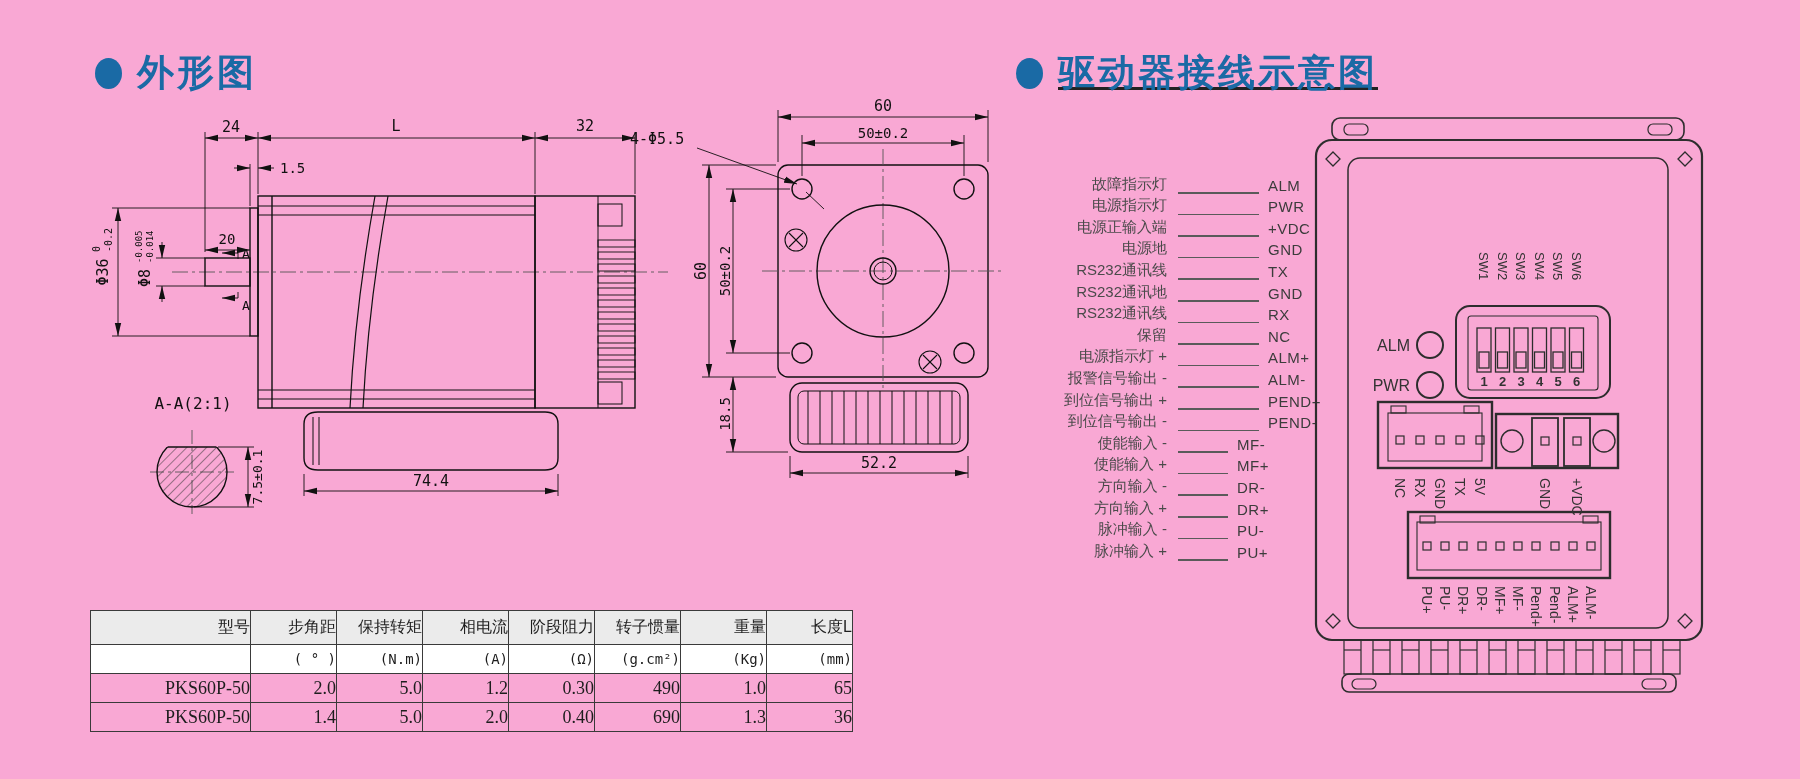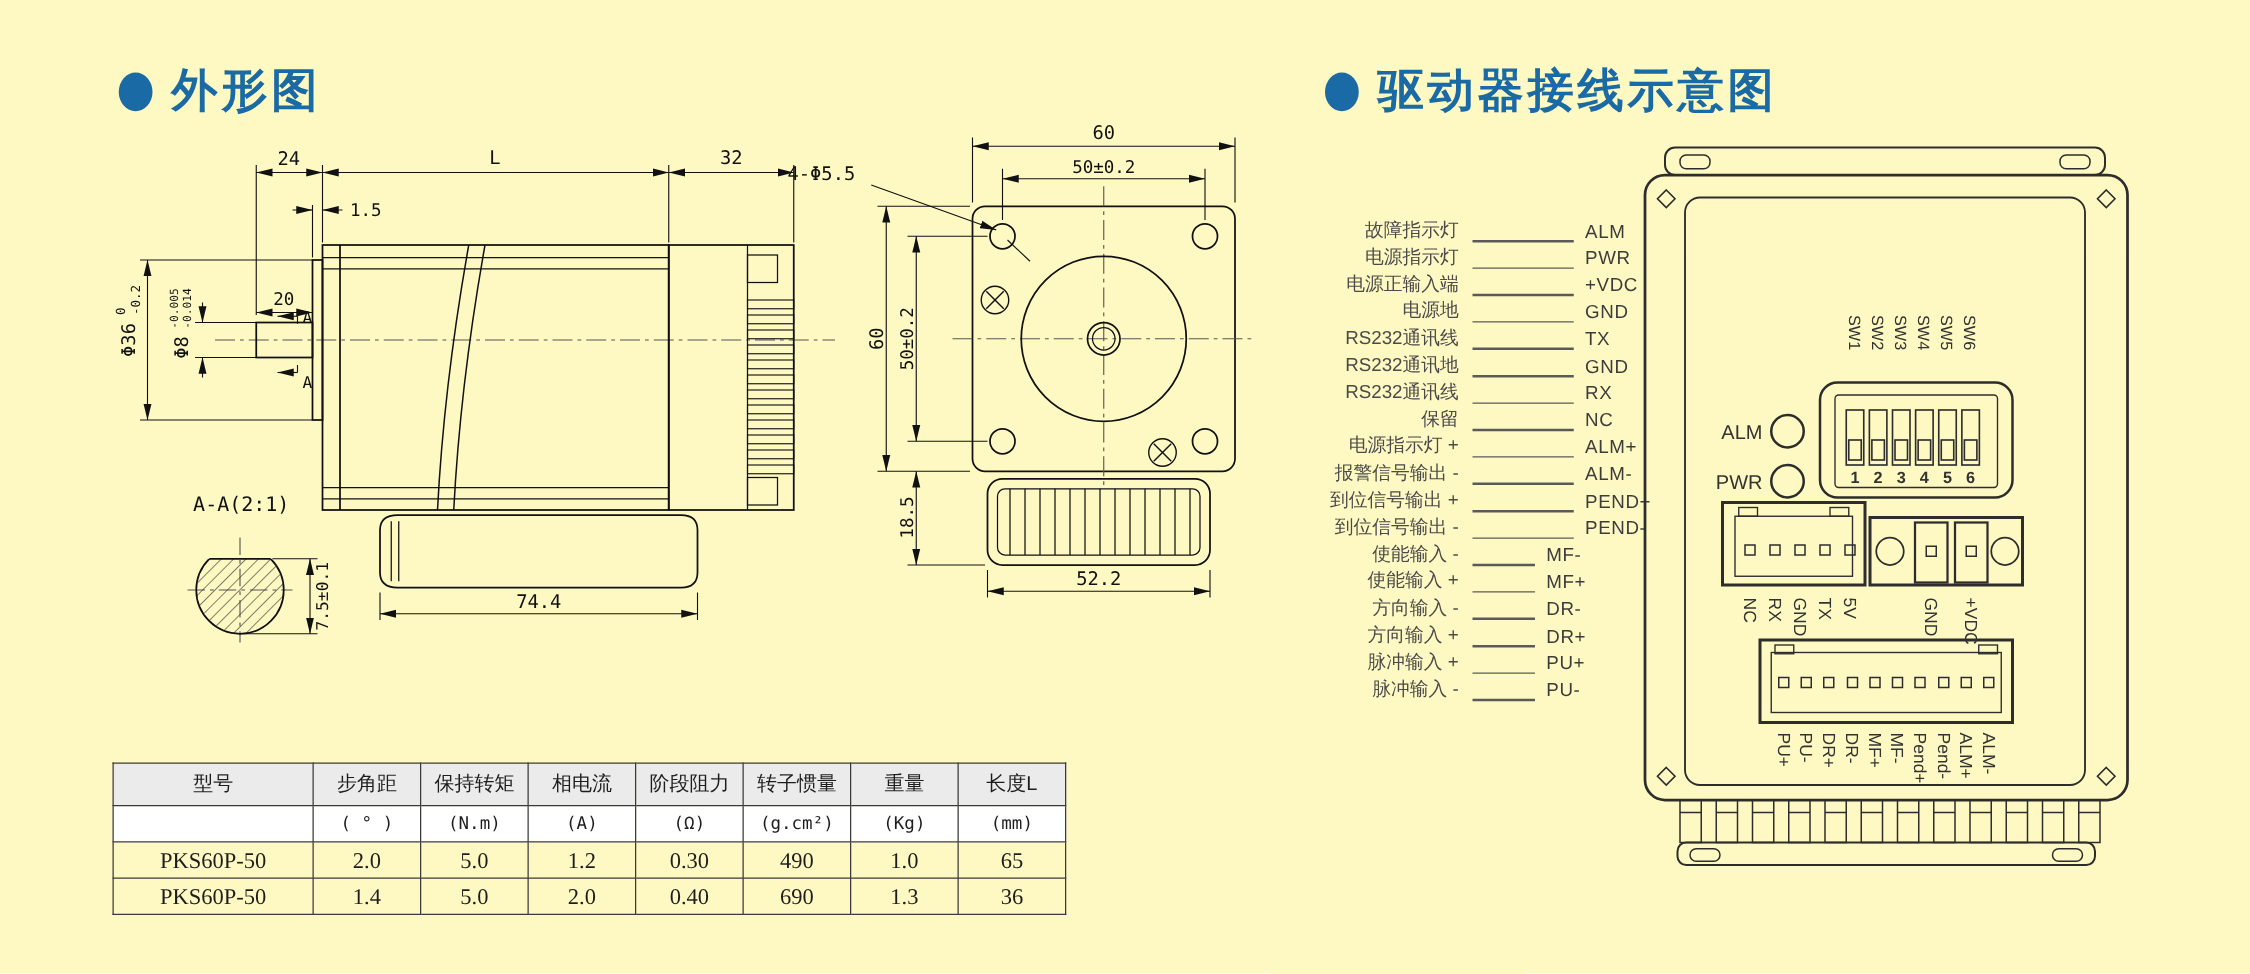--- a/index.html
+++ b/index.html
@@ -1,49 +1,49 @@
 <!DOCTYPE html>
 <html><head>
 <meta charset="utf-8">
 <style>
   html,body{margin:0;padding:0;background:#fff;}
-  #page{position:relative;width:1800px;height:779px;background:#fef9c3;overflow:hidden;
+  #page{position:relative;width:1800px;height:779px;background:#f9a8d4;overflow:hidden;
         font-family:"Liberation Sans",sans-serif;color:#222;}
   .sec-title{position:absolute;display:flex;align-items:center;}
   .sec-dot{width:27px;height:31px;border-radius:50%;background:#1a6aa5;margin-right:15px;}
   .sec-text{font-size:37px;font-weight:700;color:#1a6aa5;letter-spacing:3px;}
   
   #wire-list{position:absolute;left:955px;top:172px;width:390px;}
   .wrow{display:flex;align-items:flex-end;height:21.6px;}
   .wlabel{width:212px;text-align:right;font-size:15px;color:#4a4a4a;white-space:nowrap;}
   .wline{flex:1;height:1.5px;background:#5a5a5a;margin:0 9px 0 11px;}
   .wsig{font-size:15px;color:#3c3c3c;letter-spacing:0.5px;white-space:nowrap;}
   .sig-a{width:77px;}
   .sig-b{width:108px;}
   
   #etable{position:absolute;left:90px;top:610px;border-collapse:collapse;table-layout:fixed;}
-  #etable td{border:1.2px solid #3a3a3a;text-align:center;vertical-align:middle;
+  #etable td{border:1.2px solid #3a3a3a;text-align:right;vertical-align:middle;
              font-size:15px;color:#1d1d1d;padding:0;margin-top:20px;}
   #etable tr.hdr td{background:#ebebeb;height:33px;font-size:16px;}
   #etable tr.unit td{height:28px;font-family:"DejaVu Sans Mono",monospace;font-size:14px;background:#fff;}
   #etable tr.data td{height:28px;font-family:Liberation Serif, serif;font-size:18px;}
   svg{position:absolute;}
   svg text{font-family:"DejaVu Sans Mono",monospace;fill:#111;}
   .drv text{font-family:"Liberation Sans",sans-serif;fill:#333;}
 </style>
 </head>
 <body>
 
 <div id="page">
 
   <div class="sec-title" style="left:95px;top:48px;">
     <div class="sec-dot"></div>
     <div class="sec-text">外形图</div>
   </div>
-  <div class="sec-title" style="left:1060px;top:48px;">
+  <div class="sec-title" style="left:1016px;top:48px;text-decoration:underline;">
     <div class="sec-dot"></div>
     <div class="sec-text">驱动器接线示意图</div>
   </div>
 
   <svg style="left:85px;top:95px;" width="920" height="445" viewBox="85 95 920 445">
     <defs>
       <marker id="ar" markerUnits="userSpaceOnUse" markerWidth="14" markerHeight="8" refX="13" refY="4" orient="auto-start-reverse">
         <path d="M0,0.8 L13,4 L0,7.2 Z" fill="#111"></path>
       </marker>
       <pattern id="hatch" width="7" height="7" patternUnits="userSpaceOnUse" patternTransform="rotate(45)">
@@ -296,28 +296,28 @@
         <span class="wlabel">方向输入 -</span>
         <span class="wline"></span>
         <span class="wsig sig-b">DR-</span>
       </div>
     <div class="wrow">
         <span class="wlabel">方向输入 +</span>
         <span class="wline"></span>
         <span class="wsig sig-b">DR+</span>
       </div>
     <div class="wrow">
+        <span class="wlabel">脉冲输入 -</span>
+        <span class="wline"></span>
+        <span class="wsig sig-b">PU-</span>
+      </div>
+    <div class="wrow">
         <span class="wlabel">脉冲输入 +</span>
         <span class="wline"></span>
         <span class="wsig sig-b">PU+</span>
-      </div>
-    <div class="wrow">
-        <span class="wlabel">脉冲输入 -</span>
-        <span class="wline"></span>
-        <span class="wsig sig-b">PU-</span>
       </div>
   </div>
 
   <svg class="drv" style="left:1300px;top:105px;" width="420" height="600" viewBox="1300 105 420 600">
     <g stroke="#2d2d2d" fill="none">
       <rect x="1332" y="118" width="352" height="22" rx="8" stroke-width="1.6"></rect>
       <rect x="1344" y="124" width="24" height="11" rx="5" stroke-width="1.2"></rect>
       <rect x="1648" y="124" width="24" height="11" rx="5" stroke-width="1.2"></rect>
       <rect x="1316" y="140" width="386" height="500" rx="16" stroke-width="2.2"></rect>
       <rect x="1348" y="158" width="320" height="470" rx="12" stroke-width="1.5"></rect>

